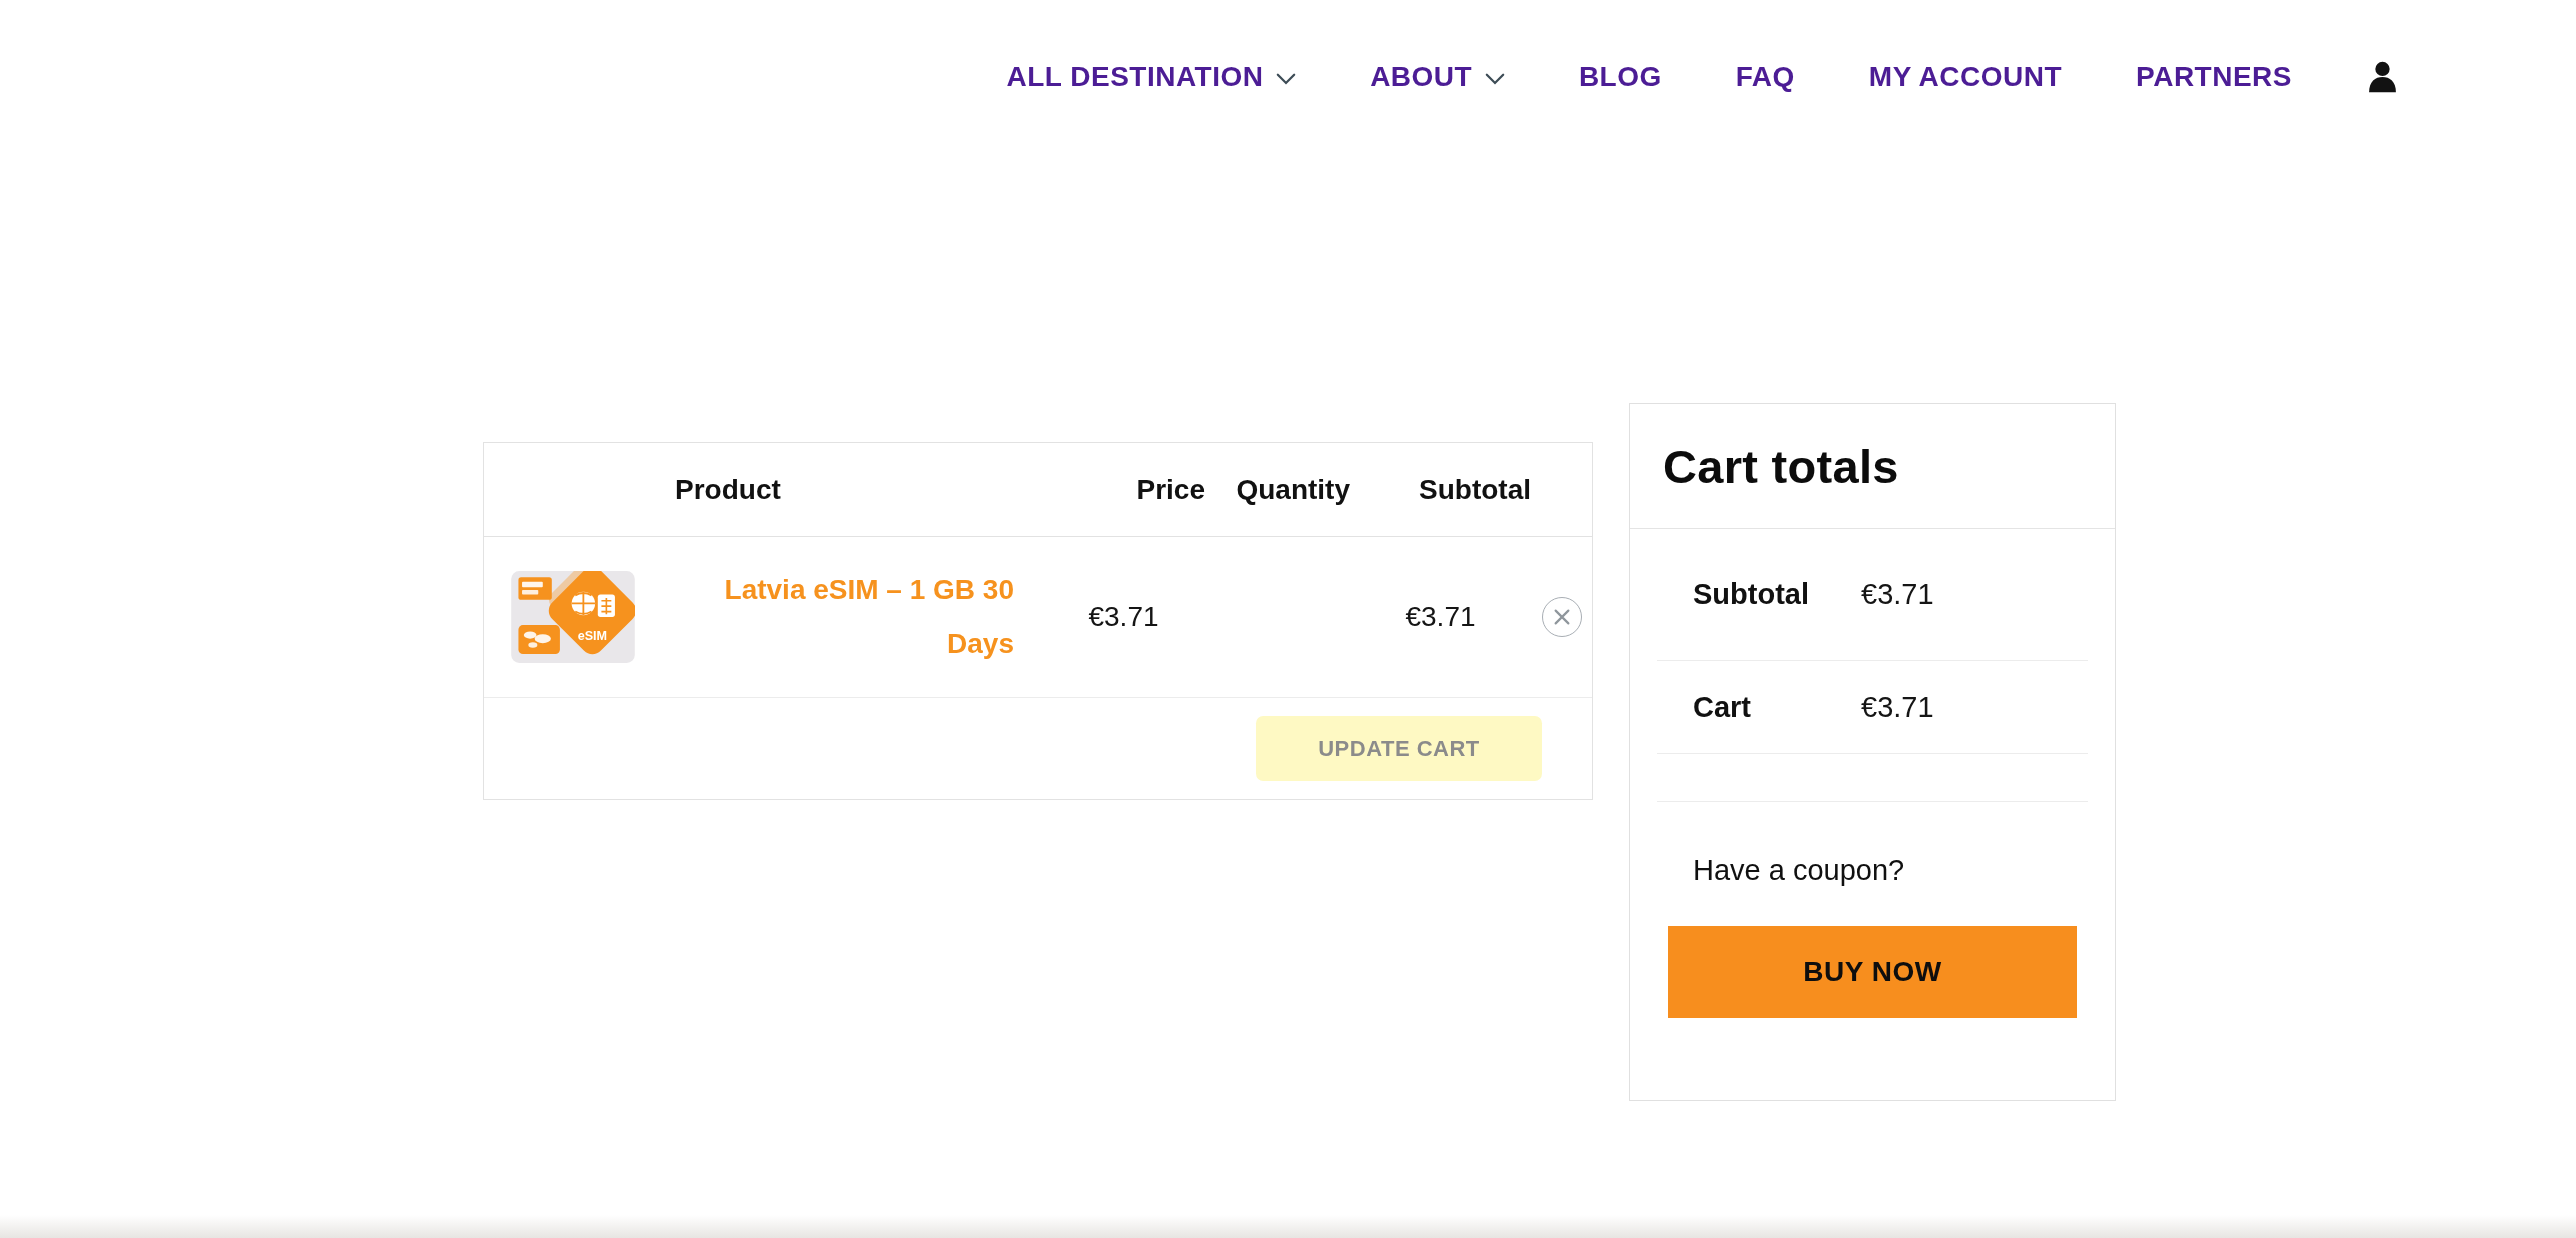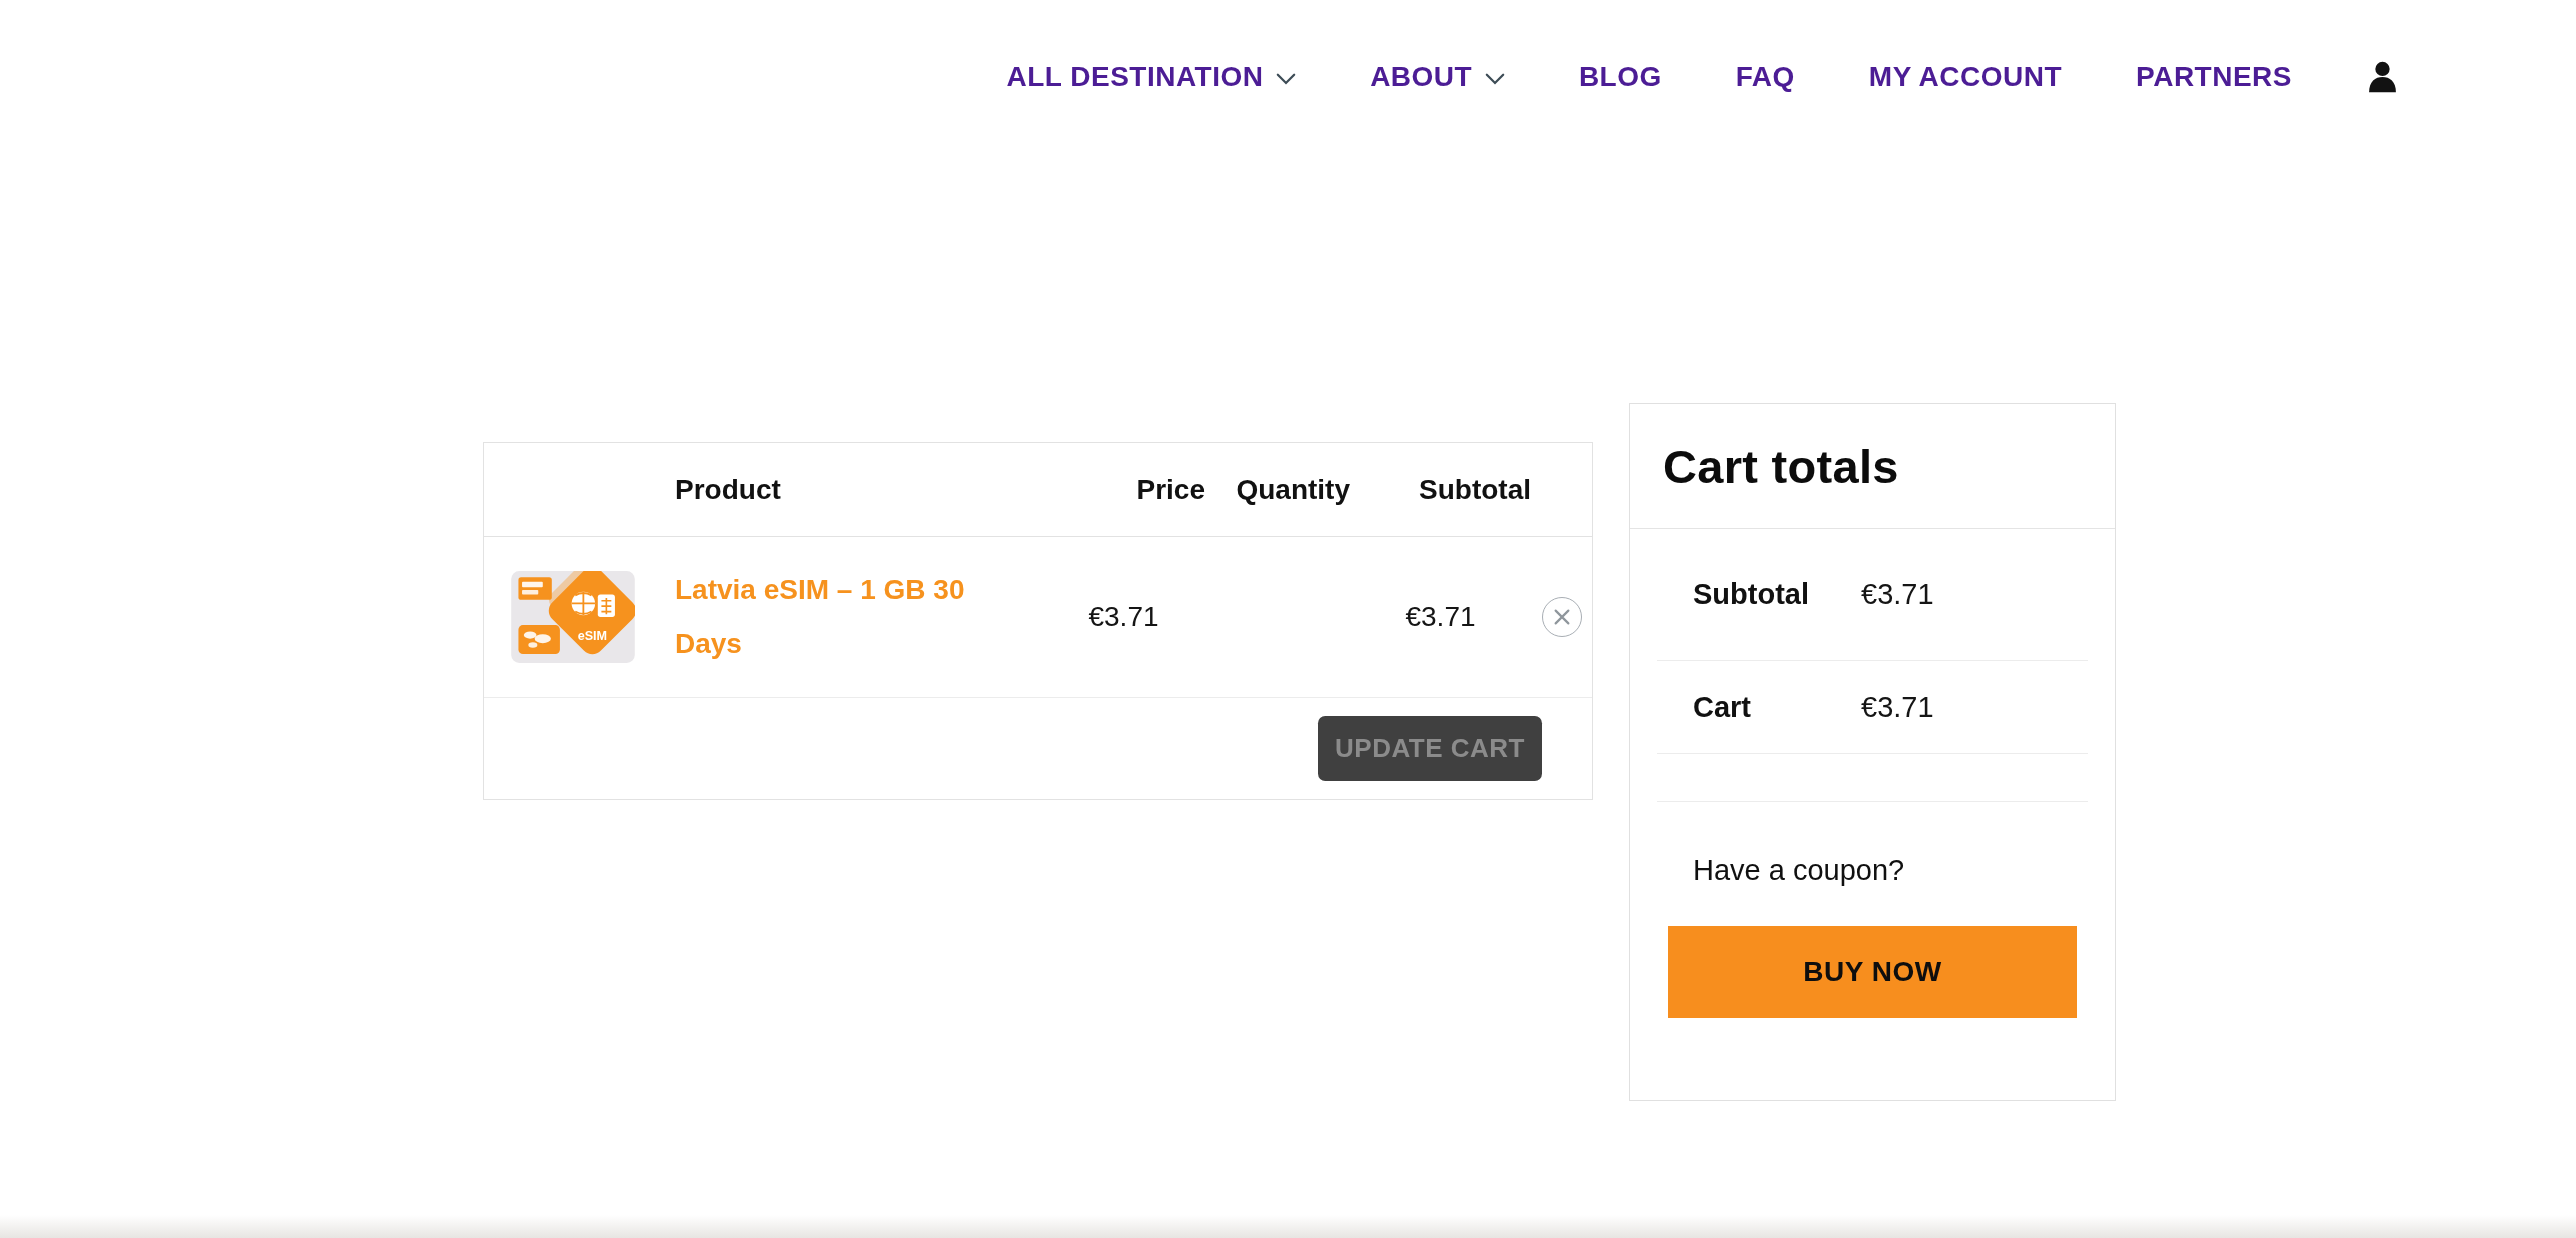--- a/index.html
+++ b/index.html
@@ -28,28 +28,28 @@
   .cart-table { position:absolute; left:483px; top:442px; width:1110px; background:#fff;
                 border:0.9px solid #e2e2e2; }
   .t-grid { display:grid; grid-template-columns:191px 367px 163px 145px 181px 1fr; align-items:center; }
   .t-head { height:94px; border-bottom:0.9px solid #e2e2e2; font-weight:700; font-size:28px; color:#111; }
   .t-head .c { text-align:right; }
   .t-head .c-product { text-align:left; }
   .t-row { height:161px; border-bottom:0.9px solid #ececec; }
   .thumb-cell { padding-left:27px; }
   .thumb { display:block; width:124px; height:92px; cursor:pointer; }
   .product-link { color:#f6921e; font-weight:600; font-size:28px; line-height:54px; max-width:339px;
-                  display:inline-block; text-decoration:none; cursor:pointer; }
+                  display:inline-block; text-decoration:none; cursor:pointer;text-align:right; }
   .money { font-size:28px; color:#151515; text-align:center; }
   .remove-cell { display:flex; justify-content:center; }
   .remove-btn { width:40px; height:40px; border-radius:50%; border:1.8px solid #a8aeb4; background:#fff;
                 display:flex; align-items:center; justify-content:center; cursor:pointer; padding:0; }
   .t-foot { height:101px; display:flex; align-items:center; justify-content:flex-end; padding-right:50px; }
-  .btn-update { background:#404040; color:#8b8b8b; font-family:inherit; font-weight:700; font-size:26px;
-                letter-spacing:0.5px; width:224px; height:65px; border:none; border-radius:7.2px; }
+  .btn-update { background:#fef9c3; color:#8b8b8b; font-family:inherit; font-weight:700; font-size:22px;
+                letter-spacing:0.5px; width:286px; height:65px; border:none; border-radius:7.2px; }
 
   
   .cart-totals { position:absolute; left:1629px; top:403px; width:487px; height:698px;
                  border:0.9px solid #e0e0e0; background:#fff; }
   .ct-title { height:125px; border-bottom:0.9px solid #e4e4e4; display:flex; align-items:center;
               padding-left:33px; font-size:47px; font-weight:700; letter-spacing:0.3px; color:#0c0c0c; }
   .ct-body { padding:0 27px; }
   .ct-row { display:flex; align-items:center; border-bottom:0.9px solid #ececec; padding-left:36px; }
   .ct-row-subtotal { height:132px; }
   .ct-row-total { height:93px; }

